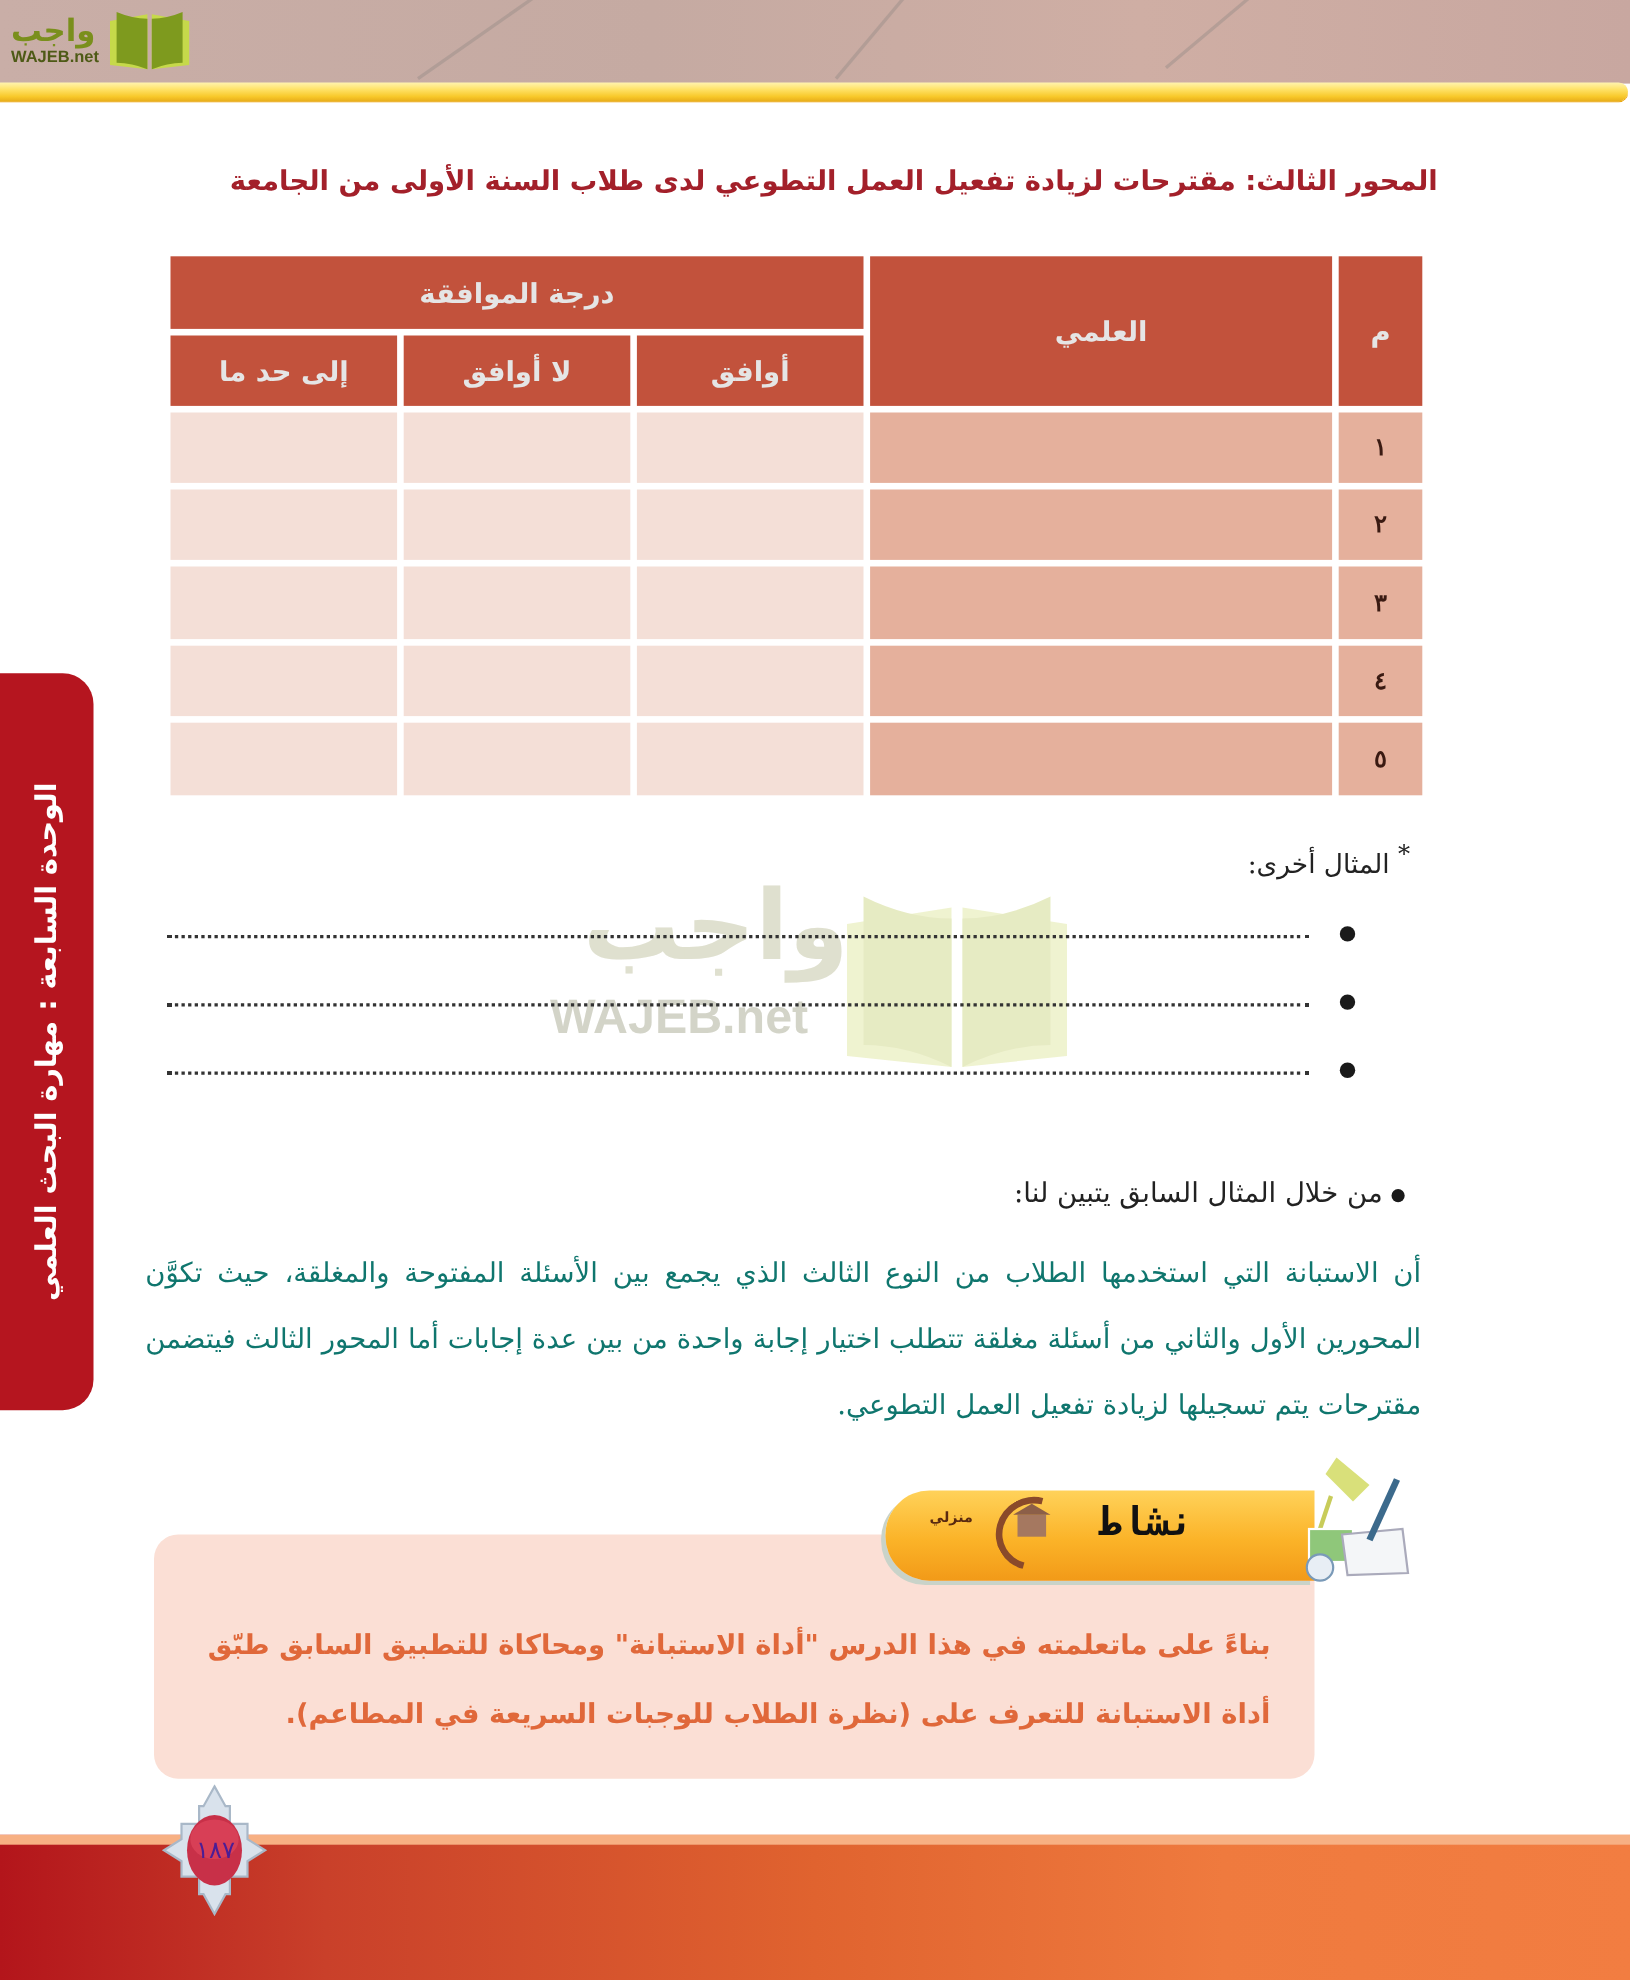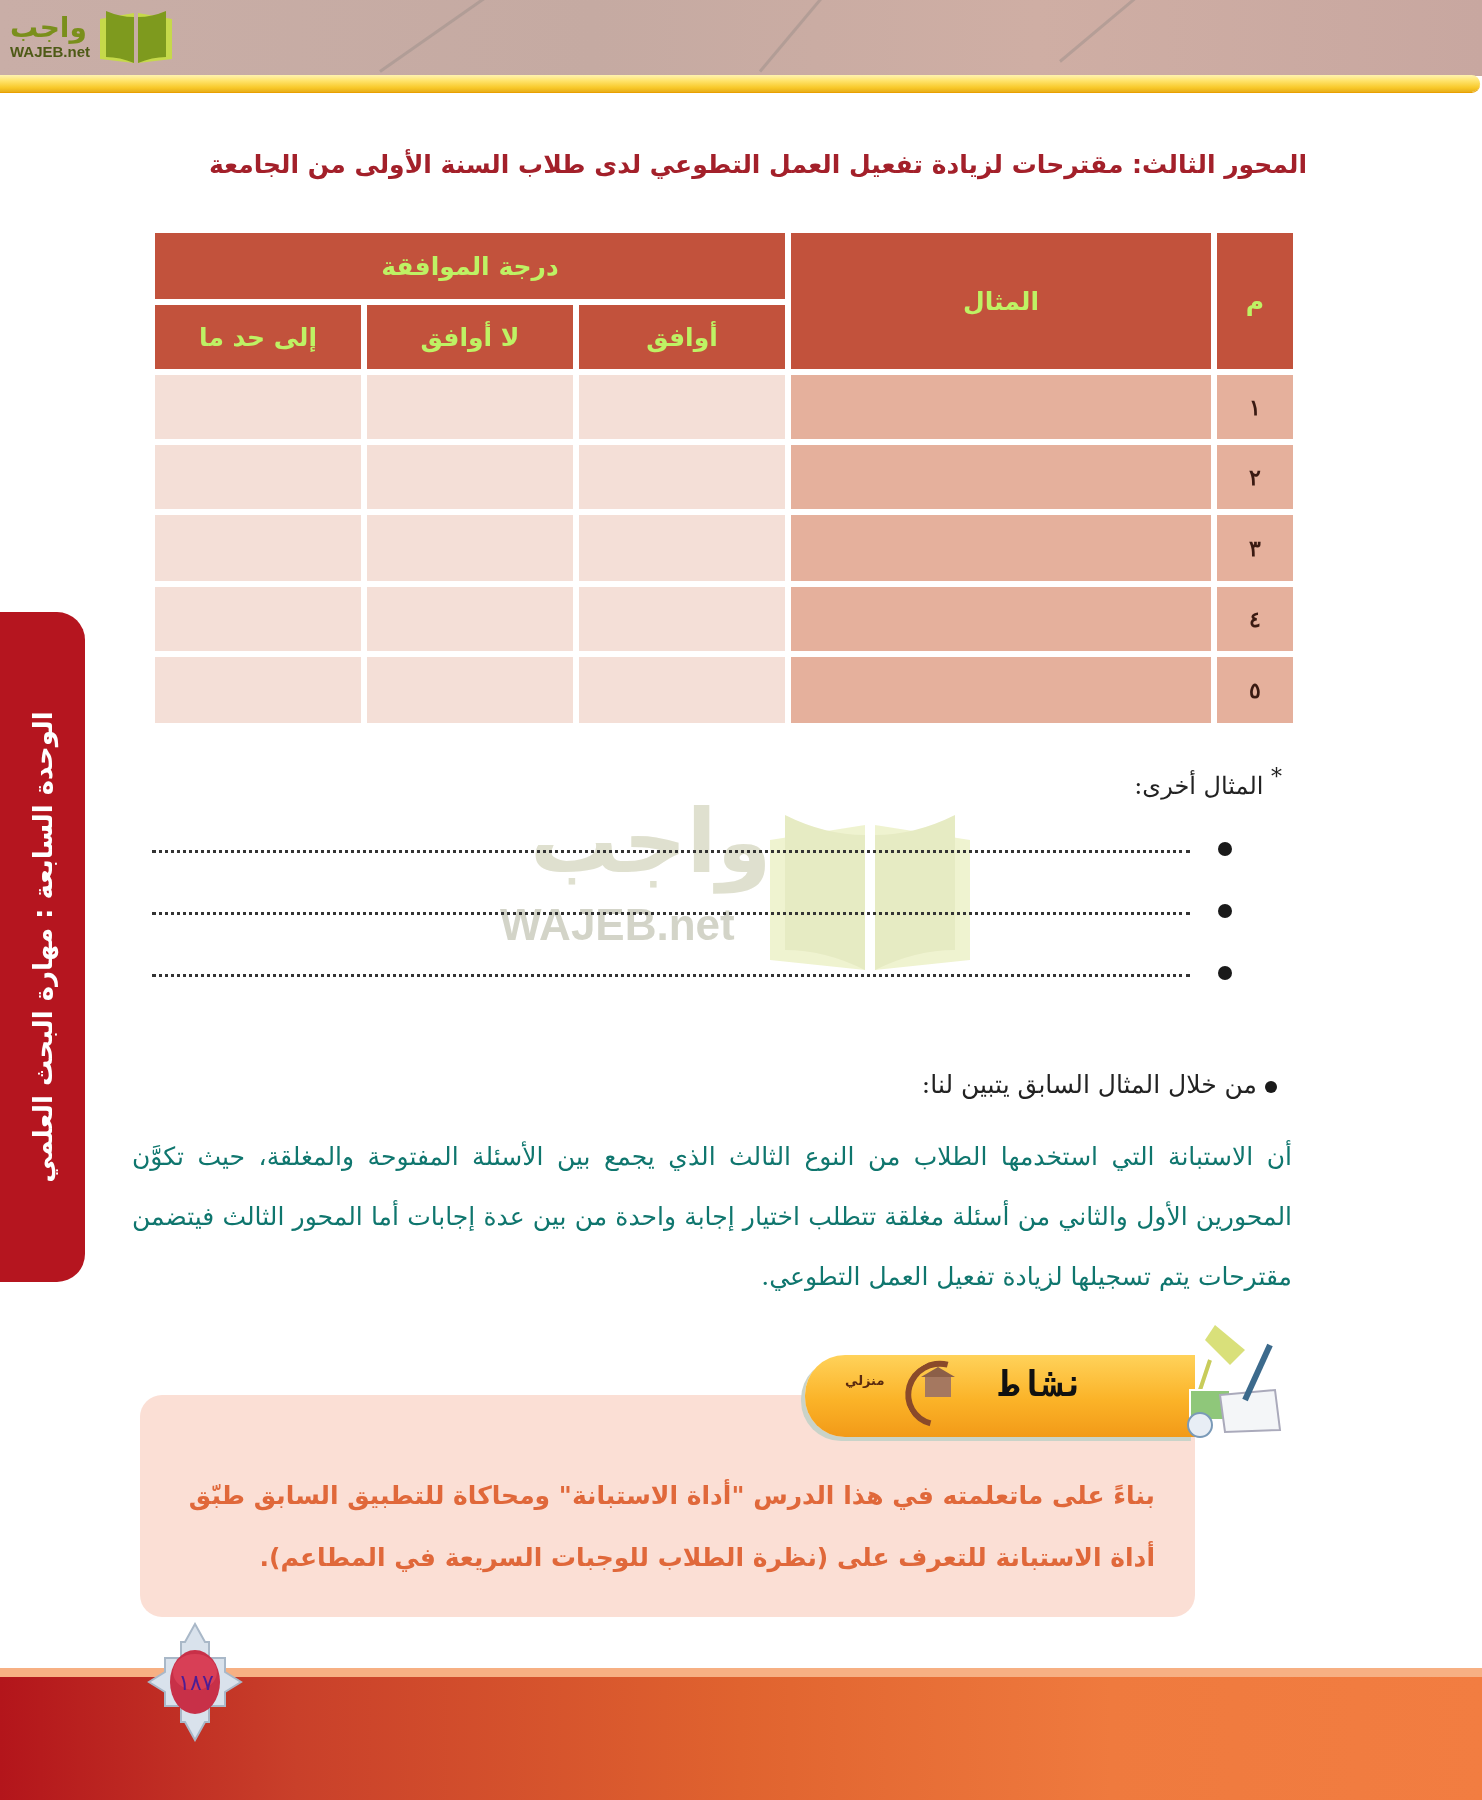--- a/index.html
+++ b/index.html
@@ -40,21 +40,21 @@
       font-family:"DejaVu Sans", sans-serif; font-weight:bold; font-size:25px; color:#a3202a;
     }
 
     
     .survey-table {
       position:absolute; left:155px; top:233px; width:1136px;
       border-collapse:separate; border-spacing:6px; margin:-6px;
       direction:rtl; table-layout:fixed;
     }
     .survey-table th {
-      background:#c2523c; color:#bef264; font-weight:bold;
+      background:#c2523c; color:#e5e5e5; font-weight:bold;
       font-family:"DejaVu Sans", sans-serif; font-size:25px; text-align:center;
       padding:1px;
     }
     .survey-table td { padding:0; text-align:center; font-family:"DejaVu Serif", serif; font-size:22px; font-weight:bold; color:#3a1a12; }
     .c-num { background:#e5b09c; }
     .c-stmt { background:#e5b09c; }
     .c-opt { background:#f4dfd7; }
 
     
     .other-label {
@@ -182,21 +182,21 @@
   <colgroup>
     <col style="width:76px">
     <col style="width:420px">
     <col style="width:206px">
     <col style="width:206px">
     <col style="width:206px">
   </colgroup>
   <thead>
     <tr style="height:66px">
       <th rowspan="2">م</th>
-      <th rowspan="2">المثال</th>
+      <th rowspan="2">العلمي</th>
       <th colspan="3">درجة الموافقة</th>
     </tr>
     <tr style="height:64px">
       <th>أوافق</th>
       <th>لا أوافق</th>
       <th>إلى حد ما</th>
     </tr>
   </thead>
   <tbody>
     <tr style="height:64px">

